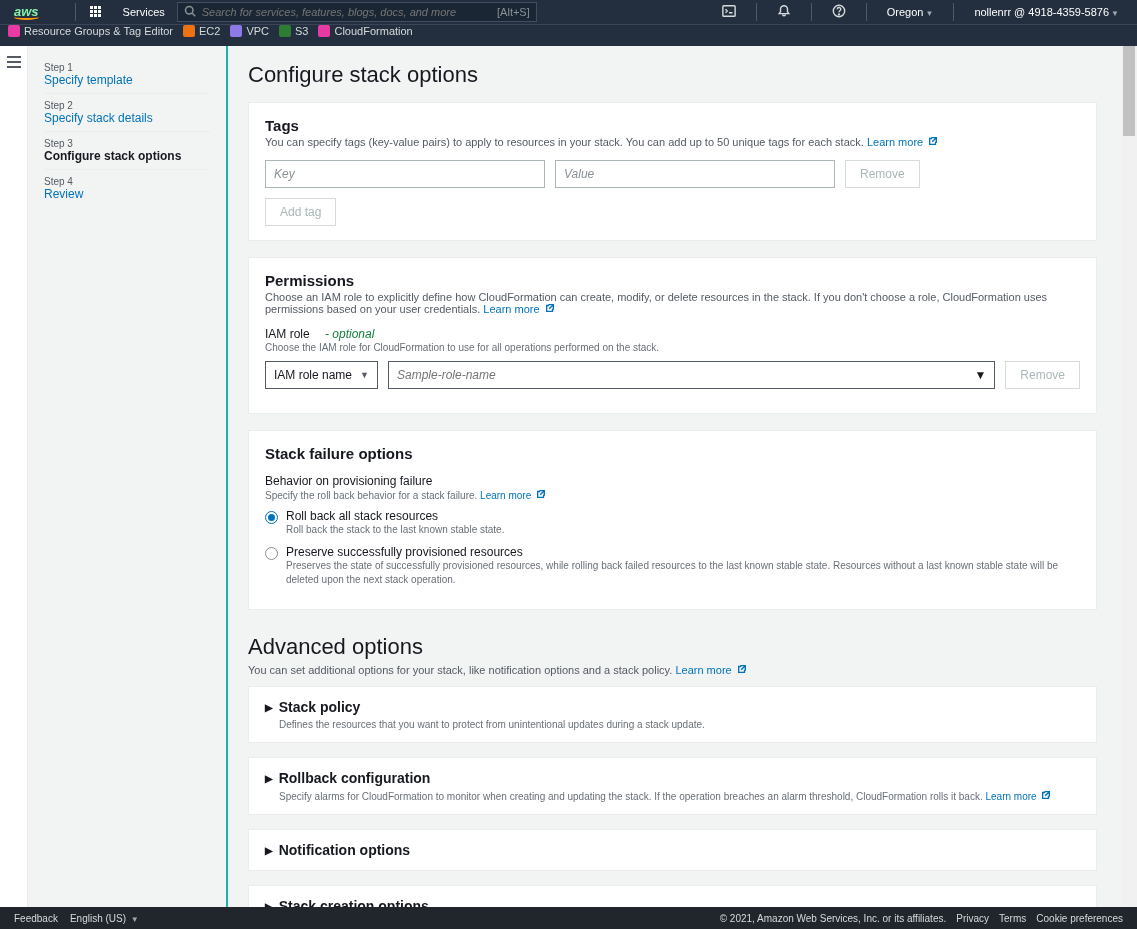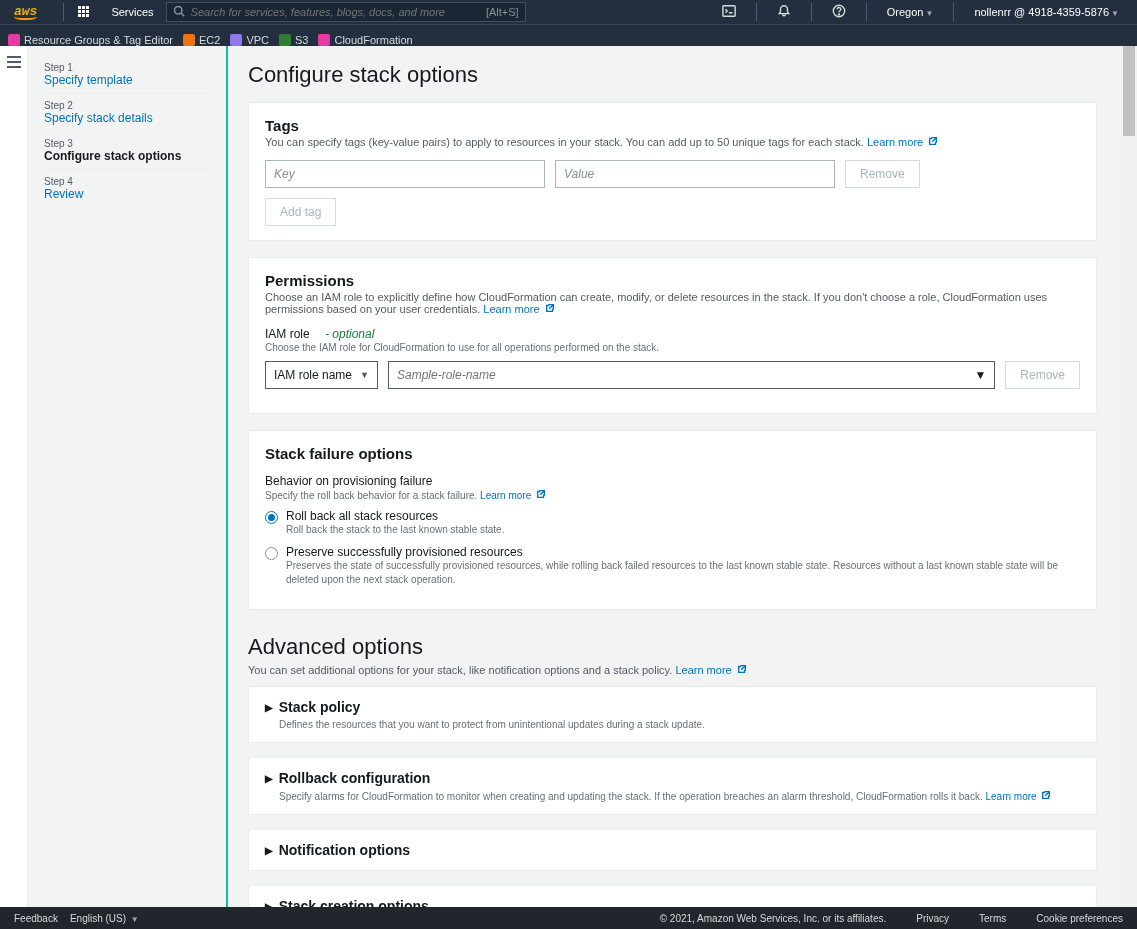--- a/index.html
+++ b/index.html
@@ -1,37 +1,37 @@
 <!DOCTYPE html>
 <html><head>
 <meta charset="utf-8">
 <style>
 * { box-sizing: border-box; margin: 0; padding: 0; }
 body { font-family: "Amazon Ember", "Helvetica Neue", Arial, sans-serif; font-size: 12px; color: #16191f; background: #f2f3f3; }
 a { text-decoration: none; }
 
 
 .topnav { background: #232f3e; height: 24px; display: flex; align-items: center; color: #fff; font-size: 11px; padding: 0 8px; }
-.aws-logo { color: #eab308; font-weight: bold; font-size: 13px; margin-right: 12px; padding: 0 6px; font-family: Liberation Mono, monospace; }
+.aws-logo { color: #86efac; font-weight: bold; font-size: 13px; margin-right: 22px; padding: 0 6px; }
 .aws-logo .logo-text{font-style:italic;}
 .aws-logo .swoosh { display:block;height:3px;border-bottom:2px solid #ff9900;border-radius:0 0 50% 50%/0 0 100% 100%; margin-top:-2px;}
 .nav-div { border-left: 1px solid #4a5a6f; height: 18px; margin: 0 8px; }
 .services-btn { display:flex; align-items:center; gap:21px; color:#fff; padding:0 6px; }
 .grid-icon { width:12px;height:12px;display:grid;grid-template-columns:repeat(3,3px);grid-template-rows:repeat(3,3px);gap:1px;}
 .grid-icon i{background:#fff;}
 .searchbar { display:flex; align-items:center; background:#1a2634; border:1px solid #414e62; margin-left:6px; height:20px; width:360px; padding:4px 6px; color:#879196;}
 .searchbar input { flex:1; background:transparent; border:none; color:#c9d1d6; font-size:11px; font-style:italic; outline:none;}
 .searchbar .shortcut { color:#879196; font-size:11px; }
 .topnav-right { margin-left:auto; display:flex; align-items:center; gap:2px;}
 .topnav-right .icon-btn { width:34px;text-align:center; }
 .topnav-right .txt-btn { padding:0 10px;}
 .caret-d { font-size:8px; margin-left:2px; color:#a0a7b1;}
 
 
-.shortcuts { background:#232f3e; height:22px; display:flex; align-items:flex-end; padding:0 8px; gap:10px; font-size:11px; border-top:1px solid #3a4558;}
+.shortcuts { background:#232f3e; height:22px; display:flex; align-items:flex-start; padding:0 8px; gap:10px; font-size:11px; border-top:1px solid #3a4558;}
 .shortcuts .sc{display:flex;align-items:center;gap:4px;color:#d5dbdb;}
 .sc-badge{width:12px;height:12px;border-radius:2px;display:inline-block;}
 .b-pink{background:#e73ba3;} .b-orange{background:#ed7211;} .b-purple{background:#8f78e8;} .b-green{background:#2e7d32;} .b-pink2{background:#e73ba3;}
 
 
 .page-wrap{display:flex;height:calc(100vh - 46px - 22px);}
 .left-handle{width:28px;background:#fff;border-right:1px solid #eaeded;display:flex;align-items:flex-start;justify-content:center;padding-top:10px;}
 .burger{width:14px;height:12px;display:flex;flex-direction:column;justify-content:space-between;}
 .burger i{height:2px;background:#545b64;}
 .sidebar{width:200px;padding:10px 16px;border-right:2px solid #14b8a6;background:#f2f3f3;}
@@ -77,21 +77,21 @@
 .radio-lbl{font-size:12px;}
 .radio-desc{font-size:10px;color:#687078;line-height:1.4;}
 
 .exp{background:#fff;border:1px solid #eaeded;margin-bottom:14px;padding:12px 16px;}
 .exp-hd{display:flex;align-items:center;gap:6px;font-size:14px;font-weight:bold;}
 .exp-hd .tri{font-size:10px;}
 .exp-desc{font-size:10px;color:#687078;margin-top:4px;margin-left:14px;}
 
 
 .footer{position:relative;background:#21252c;color:#d5dbdb;font-size:10px;height:22px;display:flex;align-items:center;padding:0 14px;}
-.footer .right{margin-left:auto;display:flex;gap:30px;align-items:center;}
+.footer .right{margin-left:auto;display:flex;gap:10px;align-items:center;}
 .footer a{color:#d5dbdb;}
 .lang-sel{color:#d5dbdb;margin-left:12px;}
 
 .vscroll{position:absolute;right:0;top:0;width:16px;bottom:0;background:#f1f1f1;}
 .vscroll .thumb{position:absolute;left:2px;right:2px;top:0;height:90px;background:#c1c1c1;}
 </style>
 </head>
 <body>
 
 <div class="topnav">

